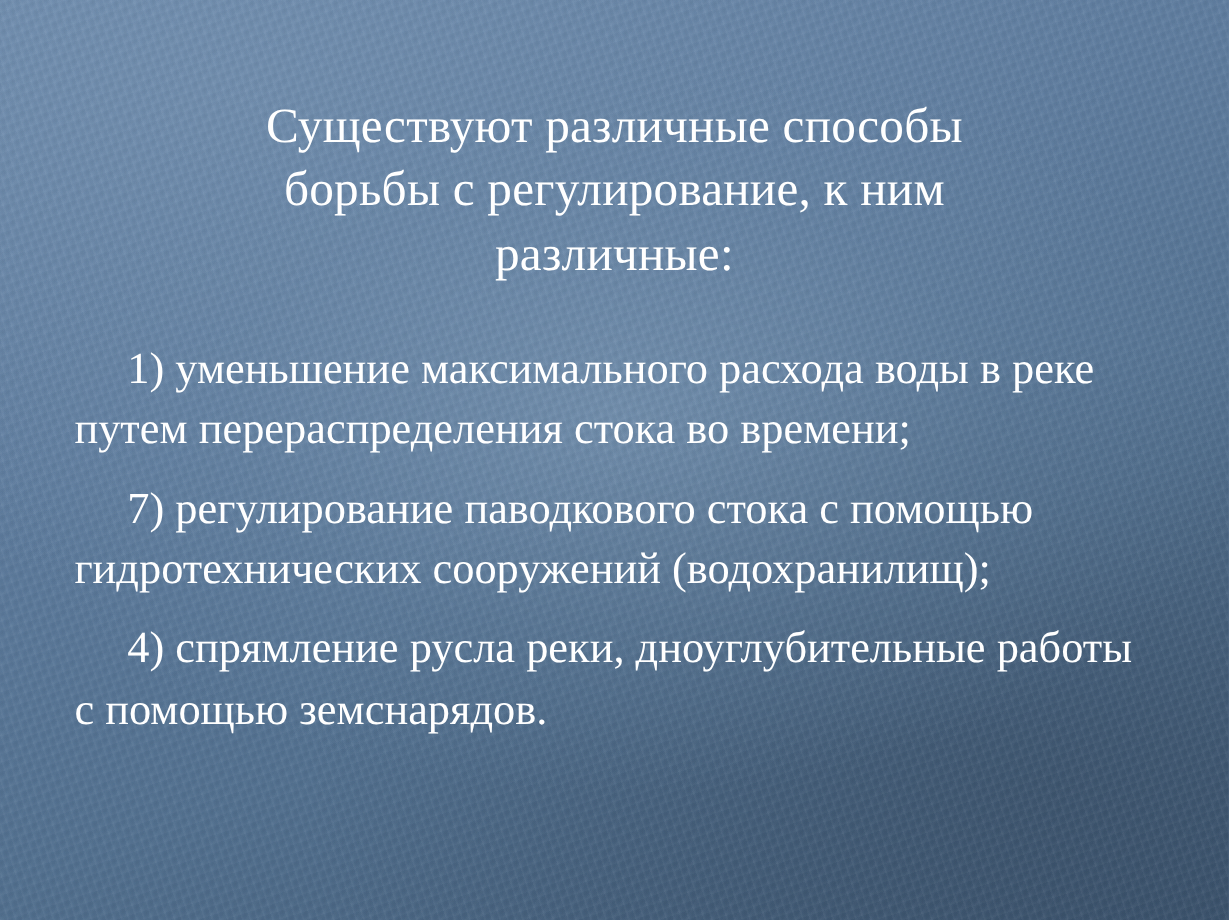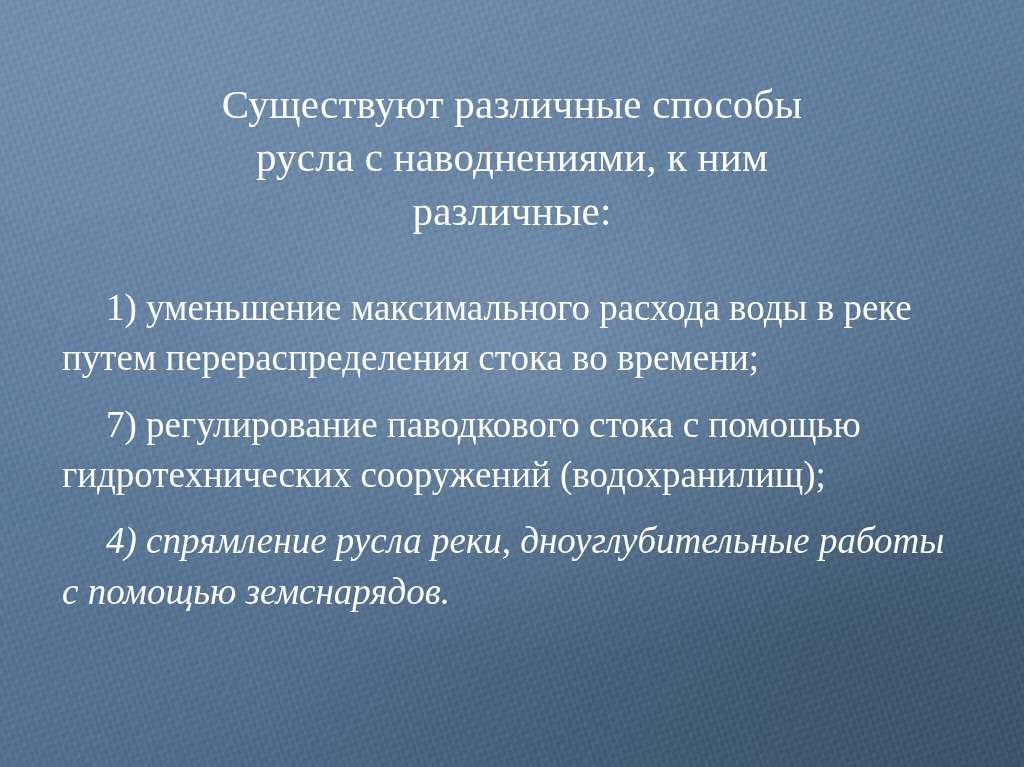--- a/index.html
+++ b/index.html
@@ -65,32 +65,31 @@
     font-size: 37px;
     line-height: 1.36;
   }
   .para {
     margin: 0 0 16px 0;
     text-indent: 44px;
     text-align: left;
   }
   .para:last-child {
     margin-bottom: 12px;
-    font-style: italic;
   }
 </style>
 </head>
 <body>
 
 <div id="slide">
   <div id="content">
 
     <div id="title-block">
       <span class="tline">Существуют различные способы</span>
-      <span class="tline">русла с наводнениями, к ним</span>
+      <span class="tline">борьбы с регулирование, к ним</span>
       <span class="tline">различные:</span>
     </div>
 
     <div id="body-block">
       <p class="para">1) уменьшение максимального расхода воды в реке путем перераспределения стока во времени;</p>
       <p class="para">7) регулирование паводкового стока с помощью гидротехнических сооружений (водохранилищ);</p>
       <p class="para">4) спрямление русла реки, дноуглубительные работы с помощью земснарядов.</p>
     </div>
 
   </div>

